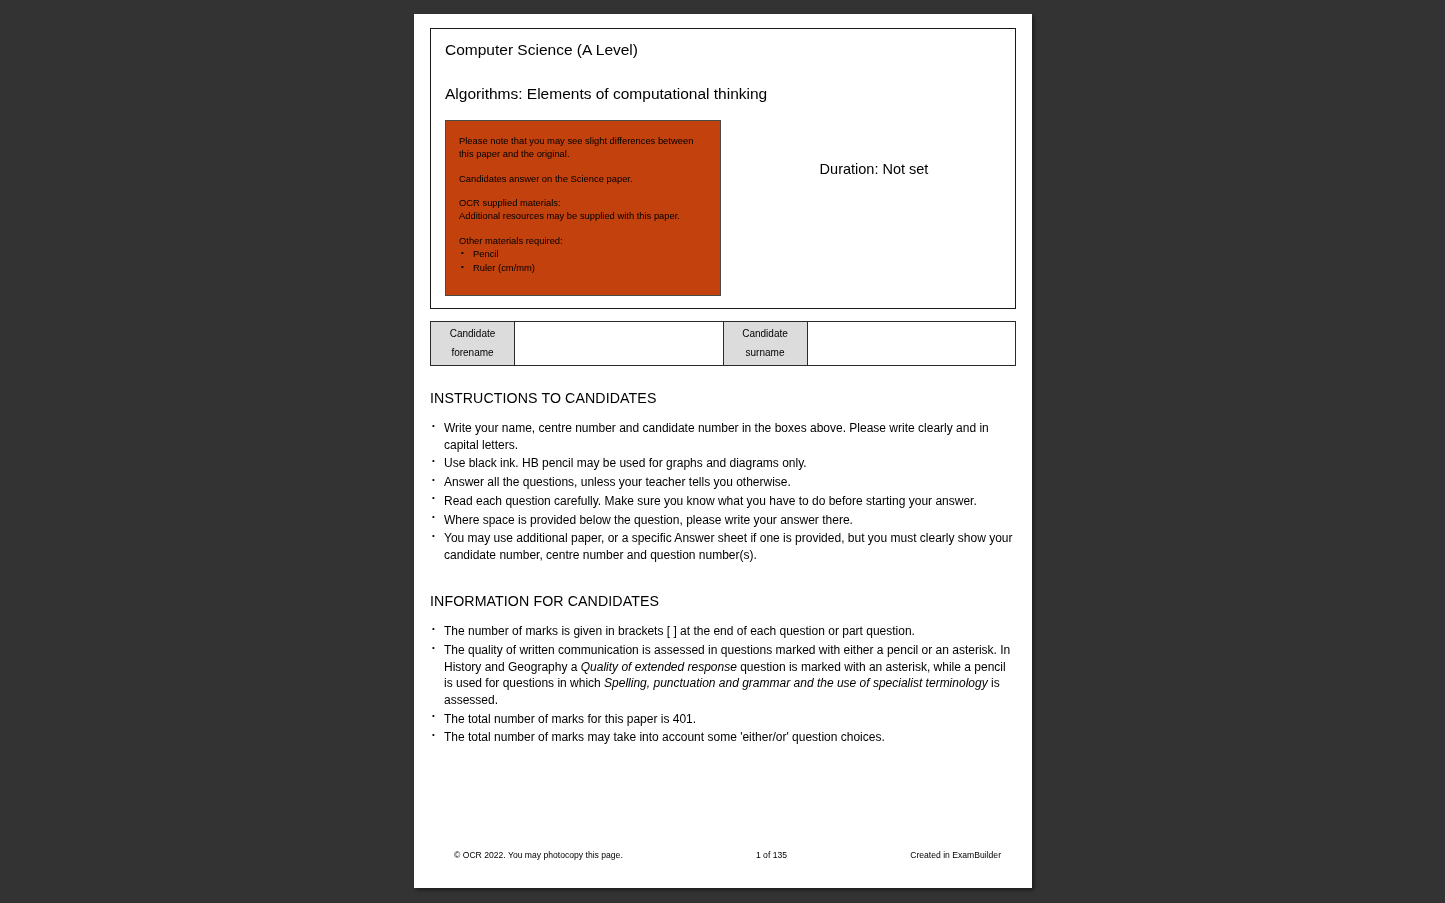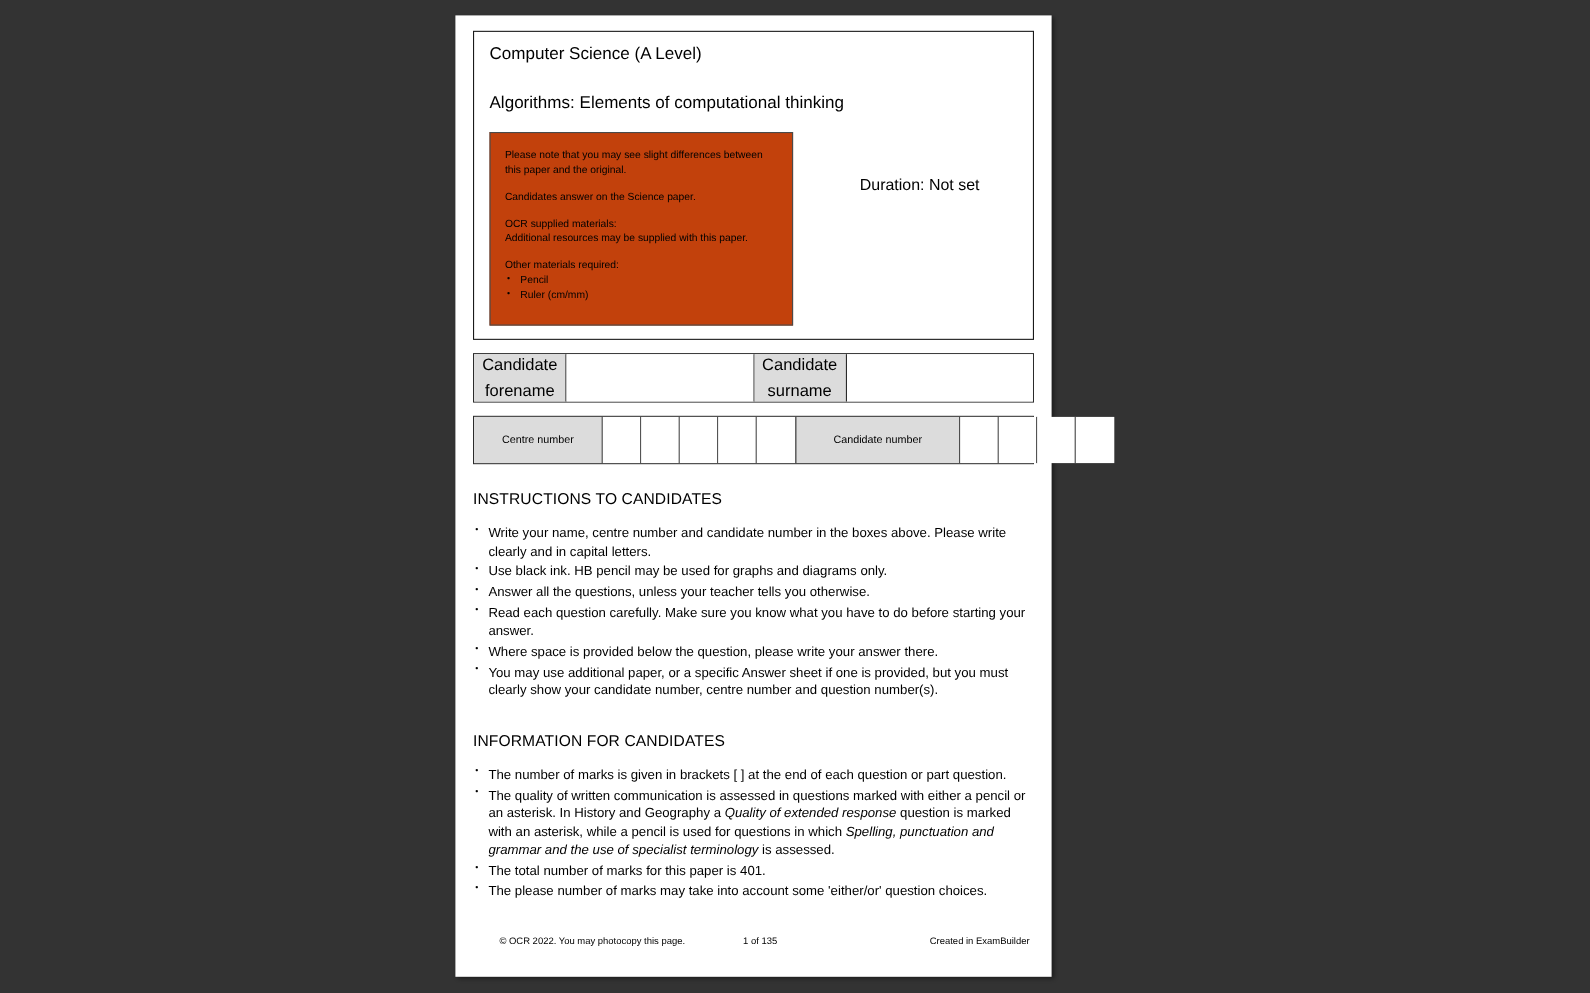--- a/index.html
+++ b/index.html
@@ -19,21 +19,21 @@
     width: 1445px;
     height: 903px;
     background: #333333;
   }
 
   
   .page {
     position: absolute;
     left: 414px;
     top: 14px;
-    width: 542px;
+    width: 618px;
     height: 874px;
     background: #ffffff;
     box-shadow: 2px 2px 4px rgba(0,0,0,0.45);
     padding: 0;
   }
 
   .page-inner {
     position: relative;
     width: 100%;
     height: 100%;
@@ -123,21 +123,21 @@
   }
   .name-label {
     background: #dcdcdc;
     border-right: 1.3px solid #2b2b2b;
     width: 84px;
     flex: 0 0 84px;
     display: flex;
     flex-direction: column;
     align-items: center;
     justify-content: center;
-    font-size: 15px;
+    font-size: 10px;
     color: #000;
     line-height: 1.0;
     text-align: center;
   }
   .name-label span:first-child { margin-bottom: 9px; }
   .name-field {
     background: #ffffff;
     flex: 1 1 auto;
   }
   .name-field.first { border-right: 1.3px solid #2b2b2b; }
@@ -198,27 +198,28 @@
     font-size: 8px;
   }
   .bullet-list li i { font-style: italic; }
 
   .section.info { margin-top: 30px; }
 
   
   .footer {
     position: absolute;
     left: 16px;
-    right: 4px;
+    right: 15px;
     bottom: 28px;
     display: flex;
     flex-direction: row;
     align-items: center;
     font-size: 8.6px;
     color: #000;
+    gap: 48px;
   }
   .footer-left { flex: 0 0 38%; text-align: left; padding-left: 24px; }
   .footer-center { flex: 0 0 24%; text-align: center; }
   .footer-right { flex: 1 1 auto; text-align: right; padding-right: 16px; }
 </style>
 </head>
 <body>
 
 <div class="viewport">
   <div class="page">
@@ -262,33 +263,20 @@
           <span>forename</span>
         </div>
         <div class="name-field first"></div>
         <div class="name-label">
           <span>Candidate</span>
           <span>surname</span>
         </div>
         <div class="name-field"></div>
       </div>
 
-      <div class="num-row">
-        <div class="num-label centre">Centre number</div>
-        <div class="num-cell"></div>
-        <div class="num-cell"></div>
-        <div class="num-cell"></div>
-        <div class="num-cell"></div>
-        <div class="num-cell last-in-group"></div>
-        <div class="num-label candidate">Candidate number</div>
-        <div class="num-cell"></div>
-        <div class="num-cell"></div>
-        <div class="num-cell"></div>
-        <div class="num-cell tail-last"></div>
-      </div>
 
       <div class="section">
         <div class="section-title">INSTRUCTIONS TO CANDIDATES</div>
         <ul class="bullet-list">
           <li>Write your name, centre number and candidate number in the boxes above. Please write clearly and in capital letters.</li>
           <li>Use black ink. HB pencil may be used for graphs and diagrams only.</li>
           <li>Answer all the questions, unless your teacher tells you otherwise.</li>
           <li>Read each question carefully. Make sure you know what you have to do before starting your answer.</li>
           <li>Where space is provided below the question, please write your answer there.</li>
           <li>You may use additional paper, or a specific Answer sheet if one is provided, but you must clearly show your candidate number, centre number and question number(s).</li>
@@ -296,21 +284,21 @@
       </div>
 
       <div class="section info">
         <div class="section-title">INFORMATION FOR CANDIDATES</div>
         <ul class="bullet-list">
           <li>The number of marks is given in brackets [ ] at the end of each question or part question.</li>
           <li>
             <span>The quality of written communication is assessed in questions marked with either a pencil or an asterisk. In History and Geography a </span><i>Quality of extended response</i><span> question is marked with an asterisk, while a pencil is used for questions in which </span><i>Spelling, punctuation and grammar and the use of specialist terminology</i><span> is assessed.</span>
           </li>
           <li>The total number of marks for this paper is 401.</li>
-          <li>The please number of marks may take into account some 'either/or' question choices.</li>
+          <li>The total number of marks may take into account some 'either/or' question choices.</li>
         </ul>
       </div>
 
       <div class="footer">
         <div class="footer-left">© OCR 2022. You may photocopy this page.</div>
         <div class="footer-center">1 of 135</div>
         <div class="footer-right">Created in ExamBuilder</div>
       </div>
 
     </div>

